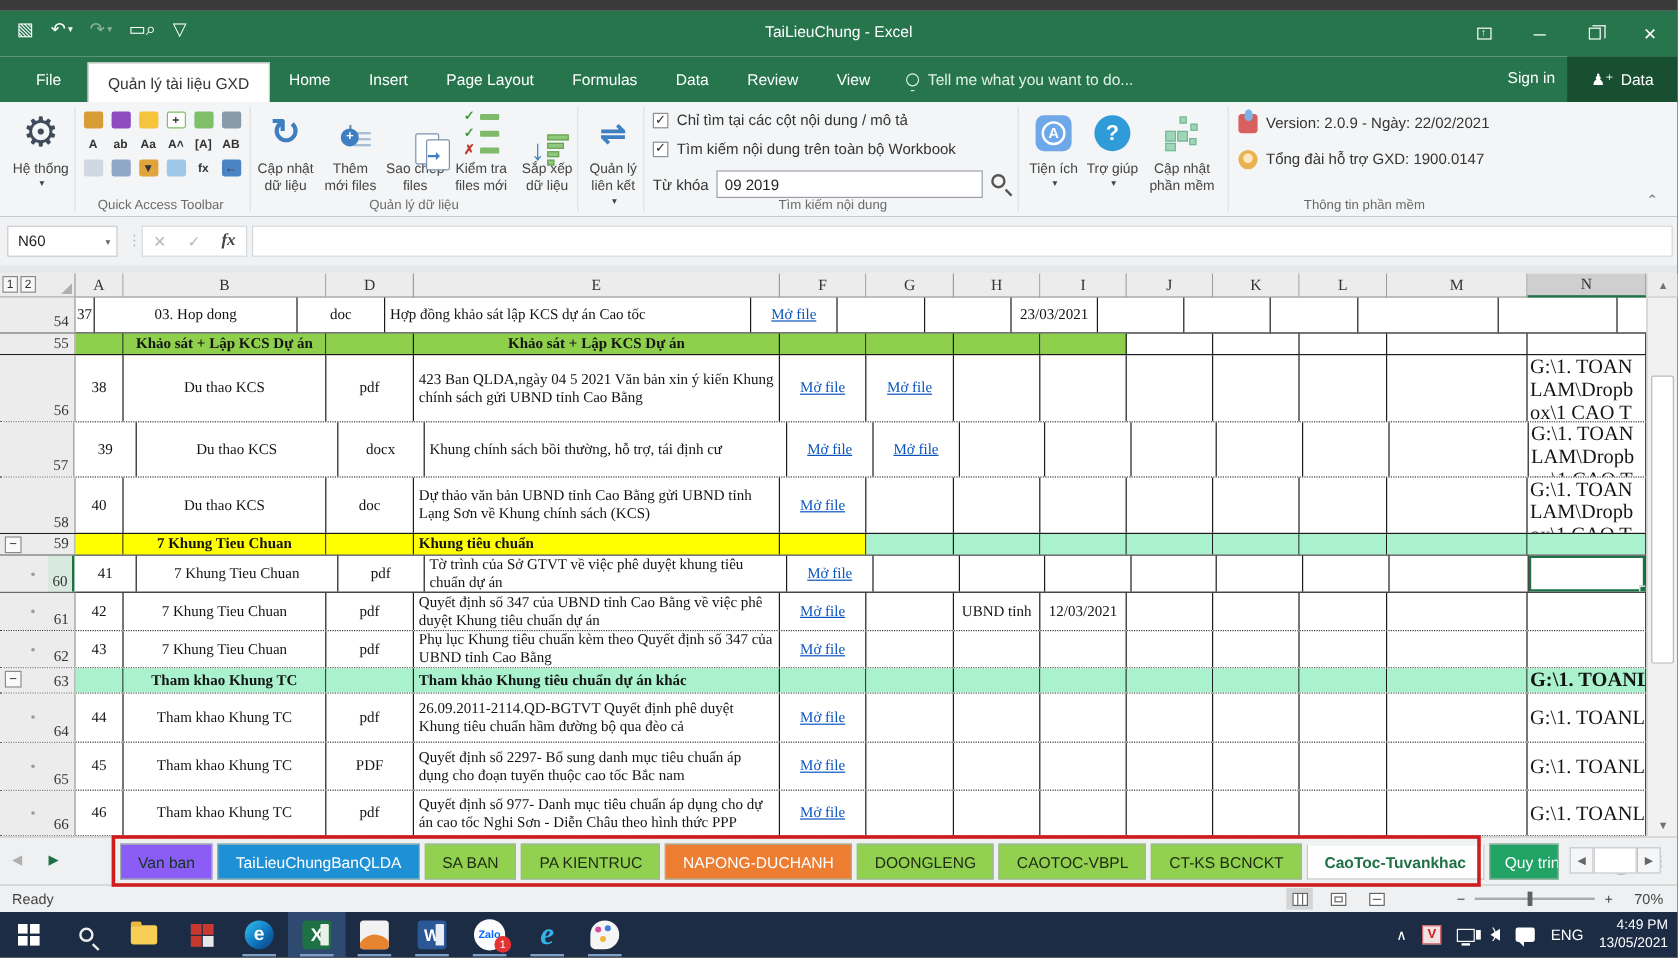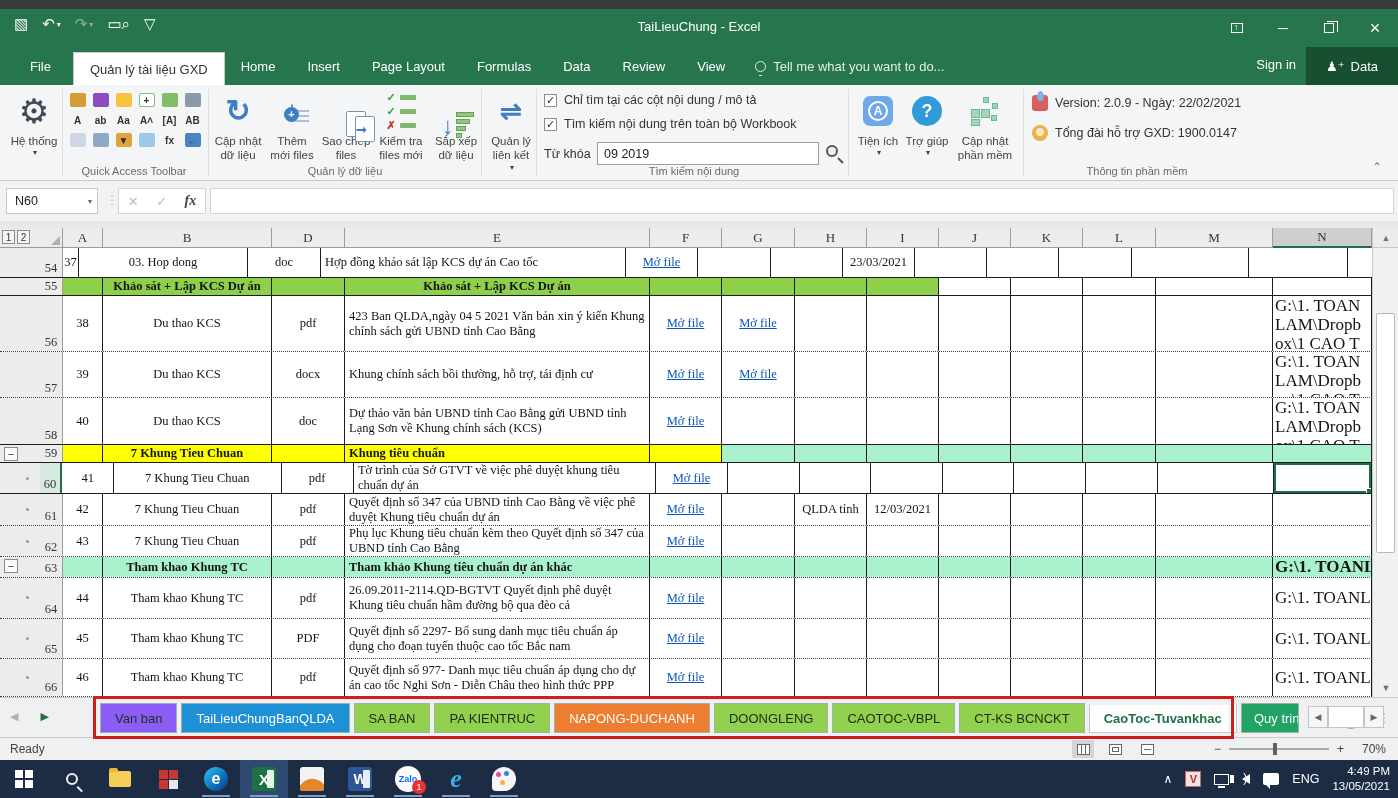--- a/index.html
+++ b/index.html
@@ -510,21 +510,21 @@
         <div class="gcell" style="width: 72px;"></div>
         <div class="gcell" style="width: 73px;"></div>
         <div class="gcell" style="width: 117px;"></div>
         <div class="gcell al colN" style="width: 99px;">
           <span class="wrap2">G:\1. TOANLAM\Dropbox\1 CAO TOC\1.Chuan bi</span>
         </div>
       </div>
       <div class="grow sep-dotted" style="height: 46px;">
         <div class="ggut"></div>
         <div class="grhdr">57</div>
-        <div class="gcell" style="width: 40px;">
+        <div class="gcell" style="width: 52px;">
           <span class="wrap2" style="text-align: center;">39</span>
         </div>
         <div class="gcell" style="width: 169px;">
           <span class="wrap2" style="text-align: center;">Du thao KCS</span>
         </div>
         <div class="gcell" style="width: 73px;">
           <span class="wrap2" style="text-align: center;">docx</span>
         </div>
         <div class="gcell al" style="width: 305px;">
           <span class="wrap2">Khung chính sách bồi thường, hỗ trợ, tái định cư</span>
@@ -643,21 +643,21 @@
           <span class="wrap2" style="text-align: center;">pdf</span>
         </div>
         <div class="gcell al" style="width: 305px;">
           <span class="wrap2">Quyết định số 347 của UBND tỉnh Cao Bằng về việc phê duyệt Khung tiêu chuẩn dự án</span>
         </div>
         <div class="gcell" style="width: 72px;">
           <span class="flink">Mở file</span>
         </div>
         <div class="gcell" style="width: 73px;"></div>
         <div class="gcell" style="width: 72px;">
-          <span class="wrap2" style="text-align: center;">QLDA tỉnh</span>
+          <span class="wrap2" style="text-align: center;">UBND tỉnh</span>
         </div>
         <div class="gcell" style="width: 72px;">
           <span class="wrap2" style="text-align: center;">12/03/2021</span>
         </div>
         <div class="gcell" style="width: 72px;"></div>
         <div class="gcell" style="width: 72px;"></div>
         <div class="gcell" style="width: 73px;"></div>
         <div class="gcell" style="width: 117px;"></div>
         <div class="gcell" style="width: 99px;"></div>
       </div>

